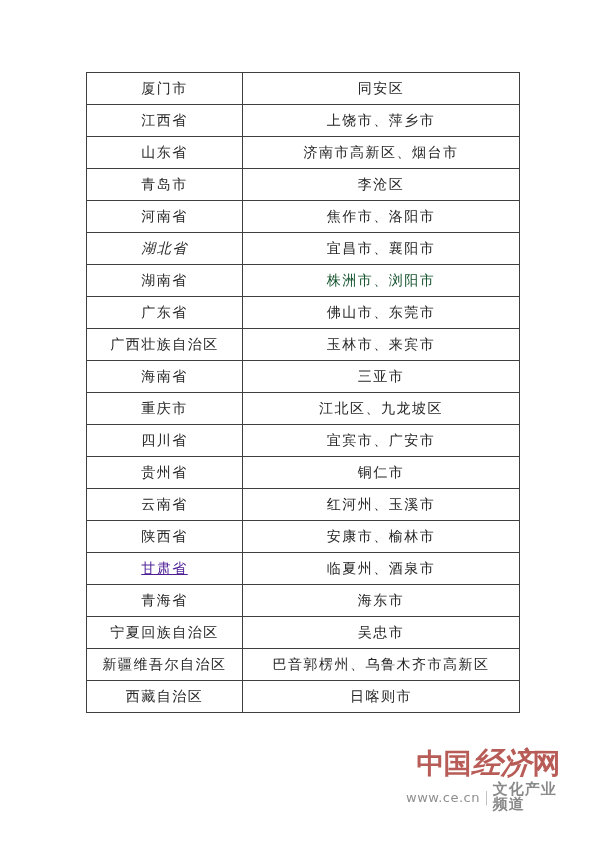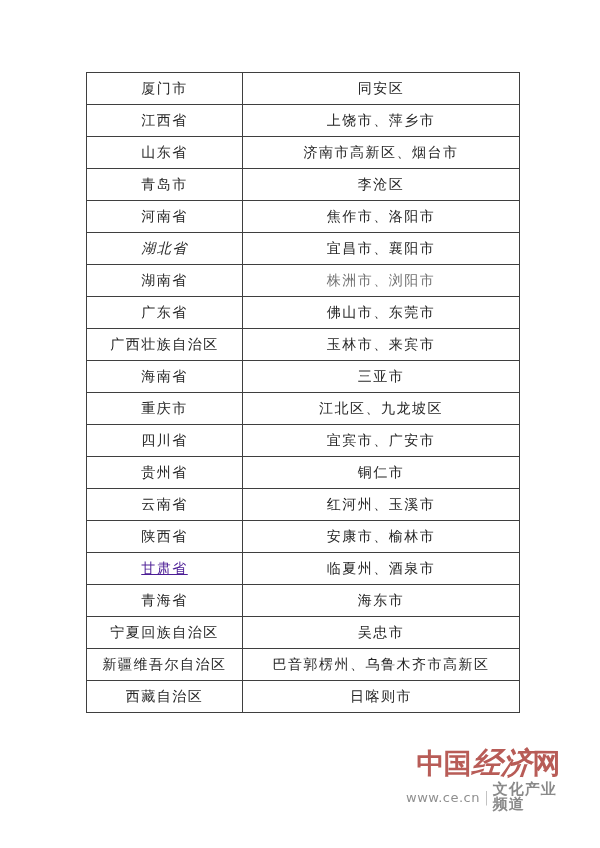--- a/index.html
+++ b/index.html
@@ -105,21 +105,21 @@
       <tr>
         <td style="border-color: rgb(63, 63, 63); color: rgb(38, 38, 38);">河南省</td>
         <td style="border-color: rgb(63, 63, 63); color: rgb(38, 38, 38);">焦作市、洛阳市</td>
       </tr>
       <tr>
         <td style="border-color: rgb(63, 63, 63); color: rgb(38, 38, 38); font-style: italic;">湖北省</td>
         <td style="border-color: rgb(63, 63, 63); color: rgb(38, 38, 38);">宜昌市、襄阳市</td>
       </tr>
       <tr>
         <td style="border-color: rgb(63, 63, 63); color: rgb(38, 38, 38);">湖南省</td>
-        <td style="border-color: rgb(63, 63, 63); color: #737373;">株洲市、浏阳市</td>
+        <td style="border-color: rgb(63, 63, 63); color: #14532d;">株洲市、浏阳市</td>
       </tr>
       <tr>
         <td style="border-color: rgb(63, 63, 63); color: rgb(38, 38, 38);">广东省</td>
         <td style="border-color: rgb(63, 63, 63); color: rgb(38, 38, 38);">佛山市、东莞市</td>
       </tr>
       <tr>
         <td style="border-color: rgb(63, 63, 63); color: rgb(38, 38, 38);">广西壮族自治区</td>
         <td style="border-color: rgb(63, 63, 63); color: rgb(38, 38, 38);">玉林市、来宾市</td>
       </tr>
       <tr>

